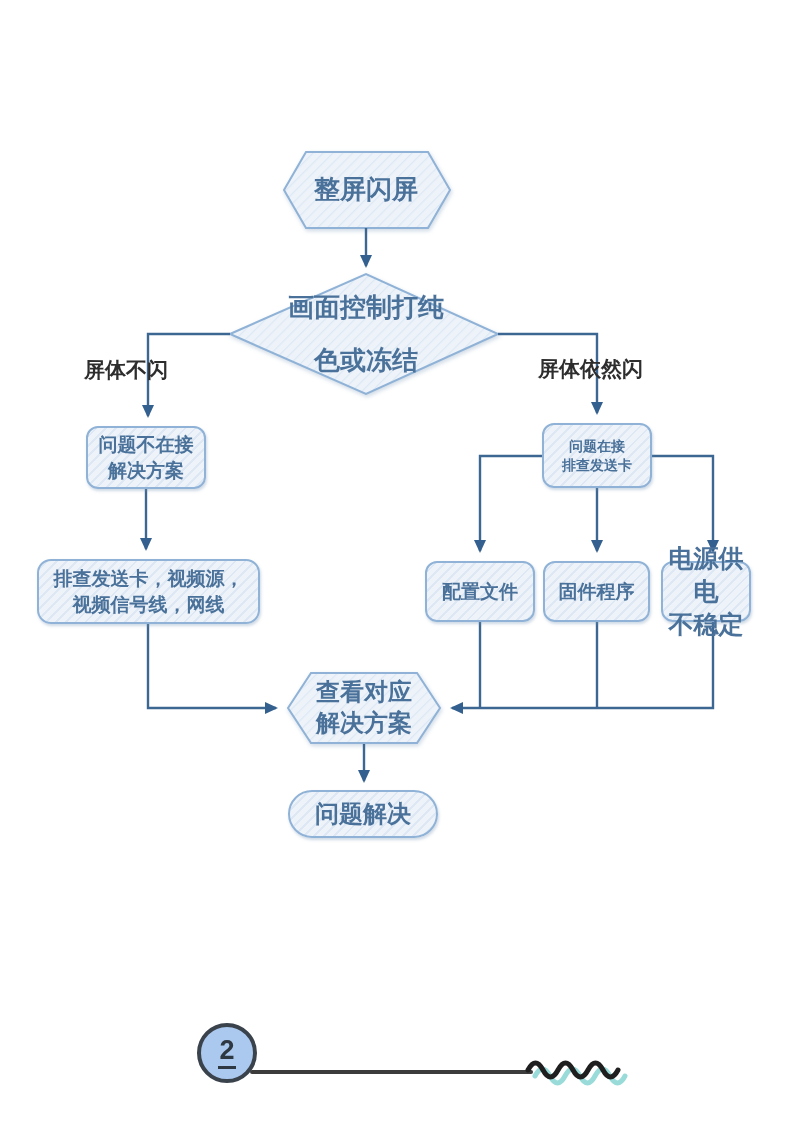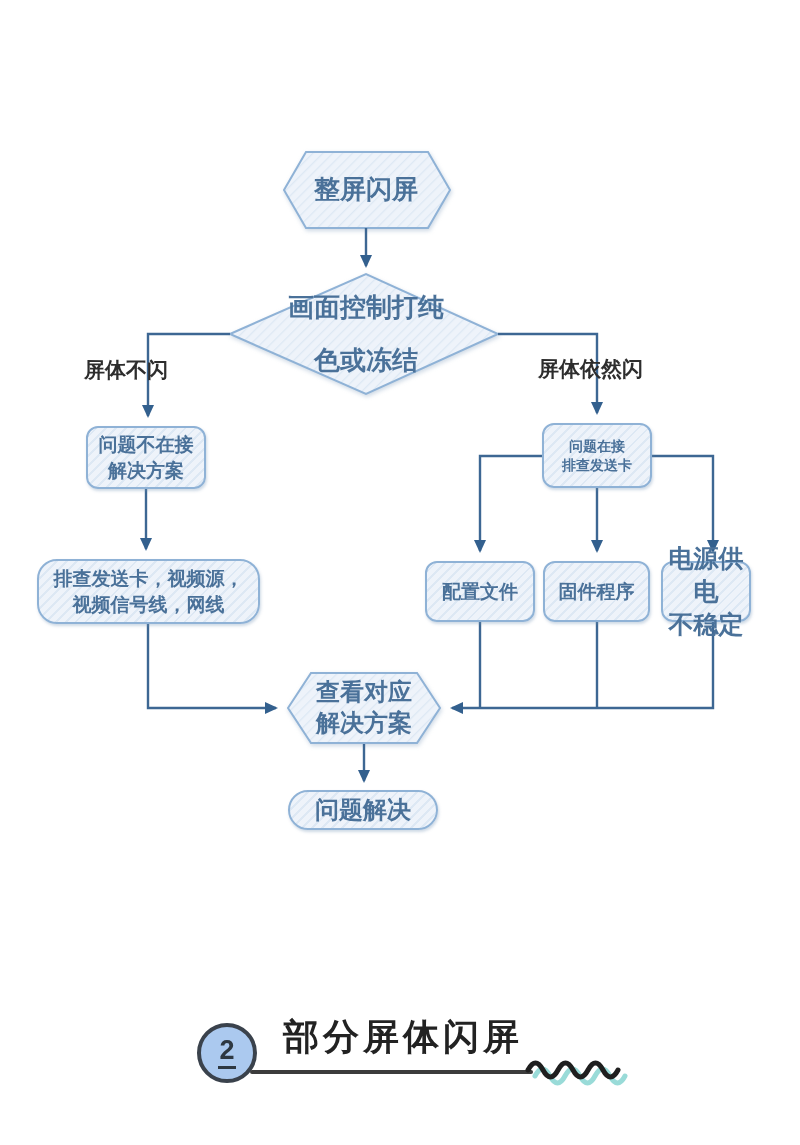--- a/index.html
+++ b/index.html
@@ -90,46 +90,45 @@
   <div class="node" style="left:86px; top:426px; width:120px; height:63px; font-size:19px;">
     <span>问题不在接</span>
     <span>解决方案</span>
   </div>
 
   <div class="node" style="left:542px; top:423px; width:110px; height:65px; font-size:14px;">
     <span>问题在接</span>
     <span>排查发送卡</span>
   </div>
 
-  <div class="node" style="left:37px; top:559px; width:223px; height:65px; font-size:19px; border-radius:20px;">
+  <div class="node" style="left:37px; top:559px; width:223px; height:65px; font-size:19px; border-radius:14px;">
     <span>排查发送卡，视频源，</span>
     <span>视频信号线，网线</span>
   </div>
 
   <div class="node" style="left:543px; top:561px; width:107px; height:61px; font-size:19px;">
     <span>固件程序</span>
   </div>
 
   <div class="node" style="left:425px; top:561px; width:110px; height:61px; font-size:19px;">
     <span>配置文件</span>
   </div>
 
   <div class="node" style="left:661px; top:561px; width:90px; height:61px; font-size:25px;">
     <span>电源供电</span>
     <span>不稳定</span>
   </div>
 
-  <div class="node" style="left:288px; top:790px; width:150px; height:40px; font-size:24px; border-radius:29px;">
+  <div class="node" style="left:288px; top:790px; width:150px; height:48px; font-size:24px; border-radius:29px;">
     <span>问题解决</span>
   </div>
 
   <div class="footer-badge">
     <span class="num">2</span>
     <span class="num-underline"></span>
   </div>
-  <div class="footer-heading">部分屏体闪屏</div>
   <div class="footer-rule"></div>
   <svg class="footer-wave" width="120" height="40" viewBox="0 0 120 40">
     <path d="M8,18 q7.5,-14 15,0 t15,0 t15,0 t15,0 t15,0 t15,0" transform="translate(7,6)" fill="none" stroke="#99dbd8" stroke-width="5" stroke-linecap="round"></path>
     <path d="M8,18 q7.5,-14 15,0 t15,0 t15,0 t15,0 t15,0 t15,0" fill="none" stroke="#1f1f1f" stroke-width="5" stroke-linecap="round"></path>
   </svg>
 
 </div>
 
 </body></html>

